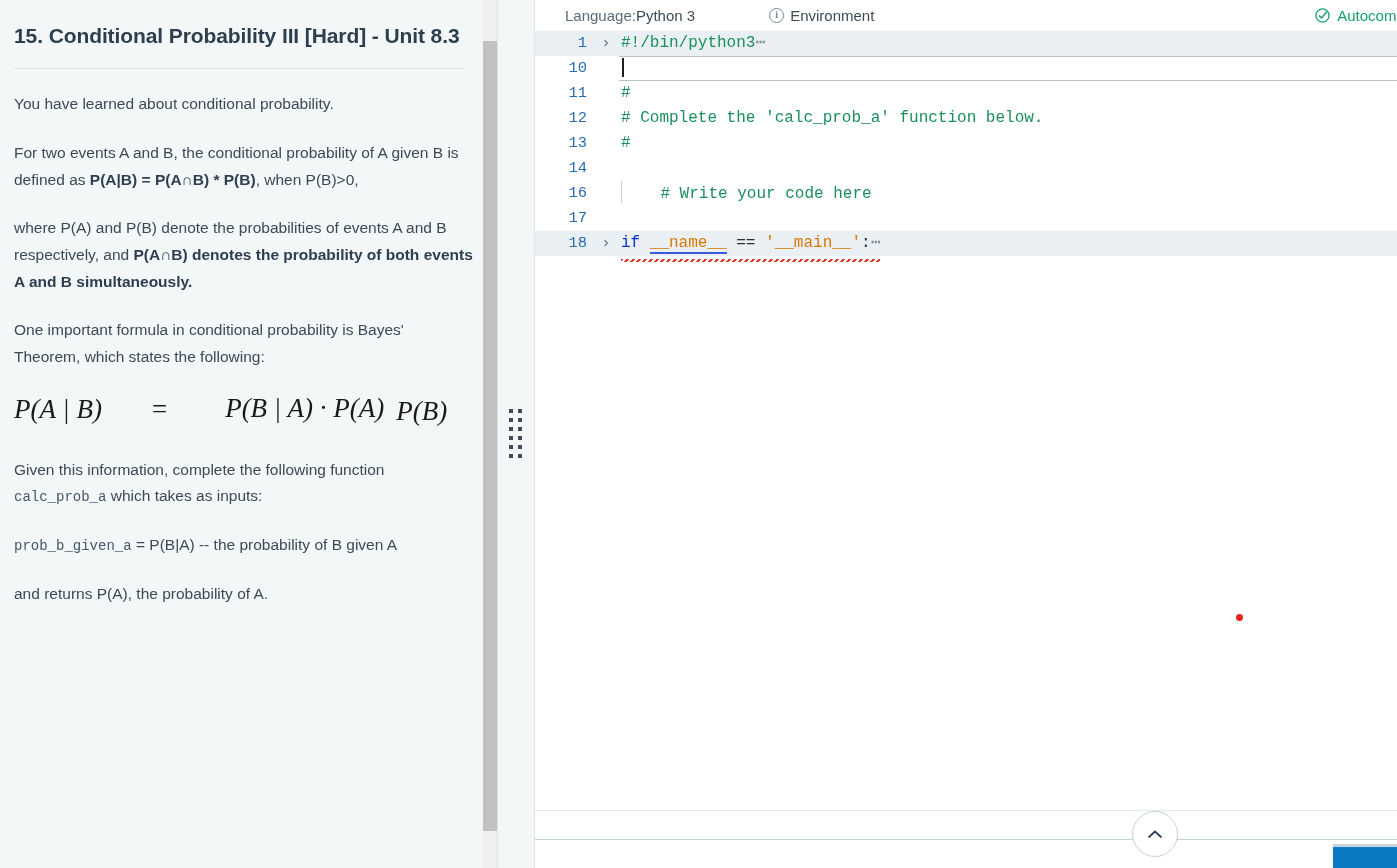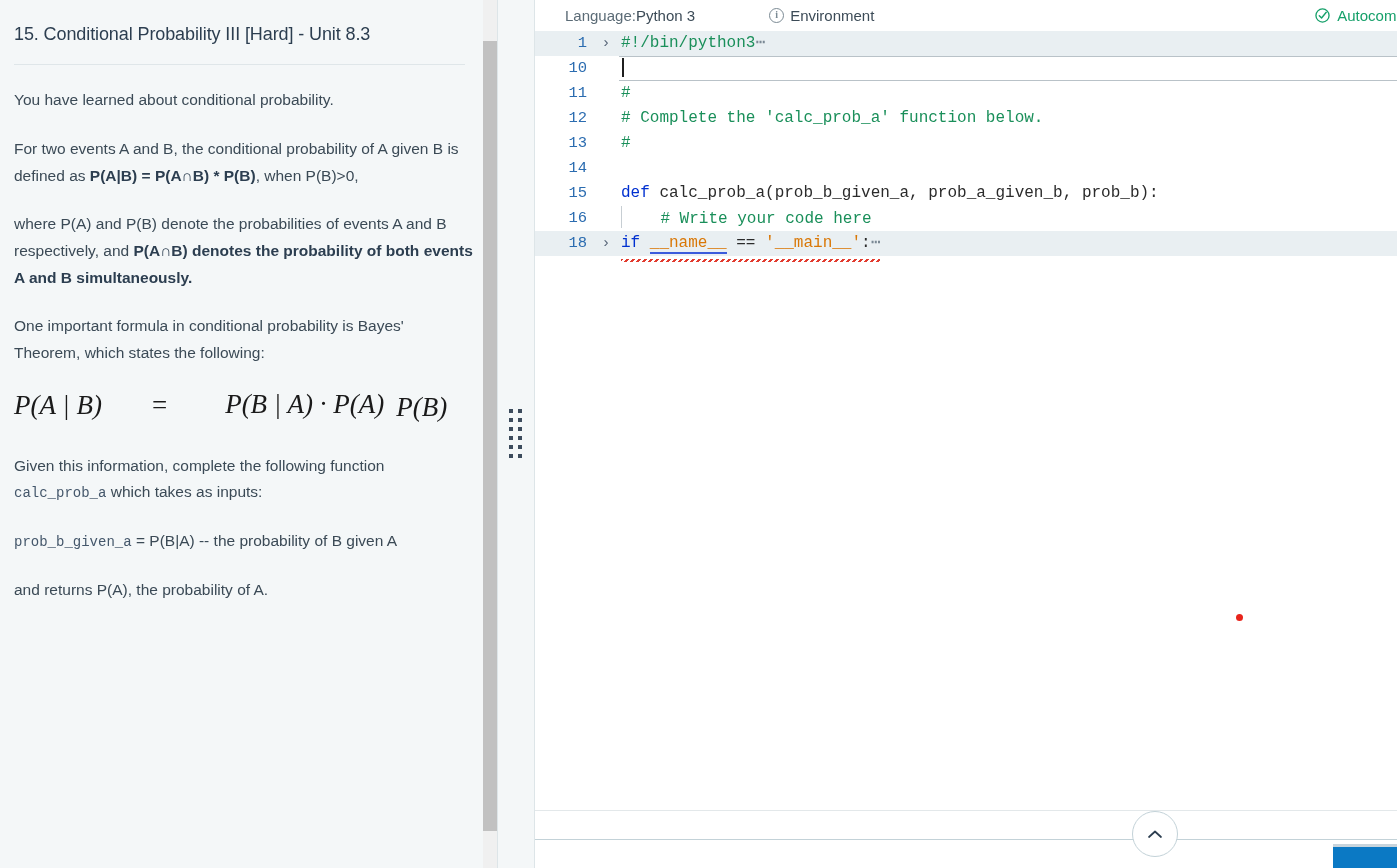--- a/index.html
+++ b/index.html
@@ -18,22 +18,22 @@
     width: 497px;
     height: 868px;
     background: #f4f7f8;
     position: relative;
     overflow: hidden;
   }
   .left-inner {
     padding: 22px 24px 0 14px;
   }
   .problem-title {
-    font-size: 18px;
-    font-weight: normal;
+    font-size: 21px;
+    font-weight: bold;
     line-height: 1.35;
     color: #2c3e50;
     margin: 0 0 18px 0;
     letter-spacing: -0.1px;
   }
   .title-rule {
     height: 1px;
     background: #dfe6e9;
     margin: 0 8px 22px 0;
   }
@@ -363,22 +363,22 @@
     </div>
 
     <div class="editor-body">
       <div id="code-lines">
           <div class="code-line folded-row"><div class="gutter">1</div><div class="fold">›</div><div class="codetext"><span><span class="c-comment">#!/bin/python3</span><span class="c-ellip">⋯</span></span></div></div>
           <div class="code-line active-row"><div class="gutter">10</div><div class="fold"></div><div class="codetext"><span></span><span class="caret"></span></div></div>
           <div class="code-line"><div class="gutter">11</div><div class="fold"></div><div class="codetext"><span><span class="c-comment">#</span></span></div></div>
           <div class="code-line"><div class="gutter">12</div><div class="fold"></div><div class="codetext"><span><span class="c-comment"># Complete the 'calc_prob_a' function below.</span></span></div></div>
           <div class="code-line"><div class="gutter">13</div><div class="fold"></div><div class="codetext"><span><span class="c-comment">#</span></span></div></div>
           <div class="code-line"><div class="gutter">14</div><div class="fold"></div><div class="codetext"><span></span></div></div>
-          <div class="code-line"><div class="gutter">15</div><div class="fold"></div><div class="codetext"><span><span class="c-kw">def </span><span class="c-plain">calc_prob_a(prob_b_given_a, prob_a_given_b, prob_b):</span></span></div></div>
           <div class="code-line"><div class="gutter">16</div><div class="fold"></div><div class="codetext"><span class="indent-guide"></span><span><span class="c-comment">    # Write your code here</span></span></div></div>
+          <div class="code-line"><div class="gutter">17</div><div class="fold"></div><div class="codetext"><span></span></div></div>
           <div class="code-line folded-row"><div class="gutter">18</div><div class="fold">›</div><div class="codetext"><span class="squiggle"><span class="c-kw">if </span><span class="c-dunder">__name__</span><span class="c-op"> == </span><span class="c-str">'__main__'</span><span class="c-op">:</span><span class="c-ellip">⋯</span></span></div></div>
         </div>
       <div class="red-dot"></div>
     </div>
 
     <div class="editor-footer">
       <div class="footer-rule"></div>
       <div class="collapse-btn">
         <svg width="16" height="10" viewBox="0 0 16 10">
           <path d="M2 8 L8 2.5 L14 8" fill="none" stroke="#2c3e50" stroke-width="1.7" stroke-linecap="round" stroke-linejoin="round"></path>

